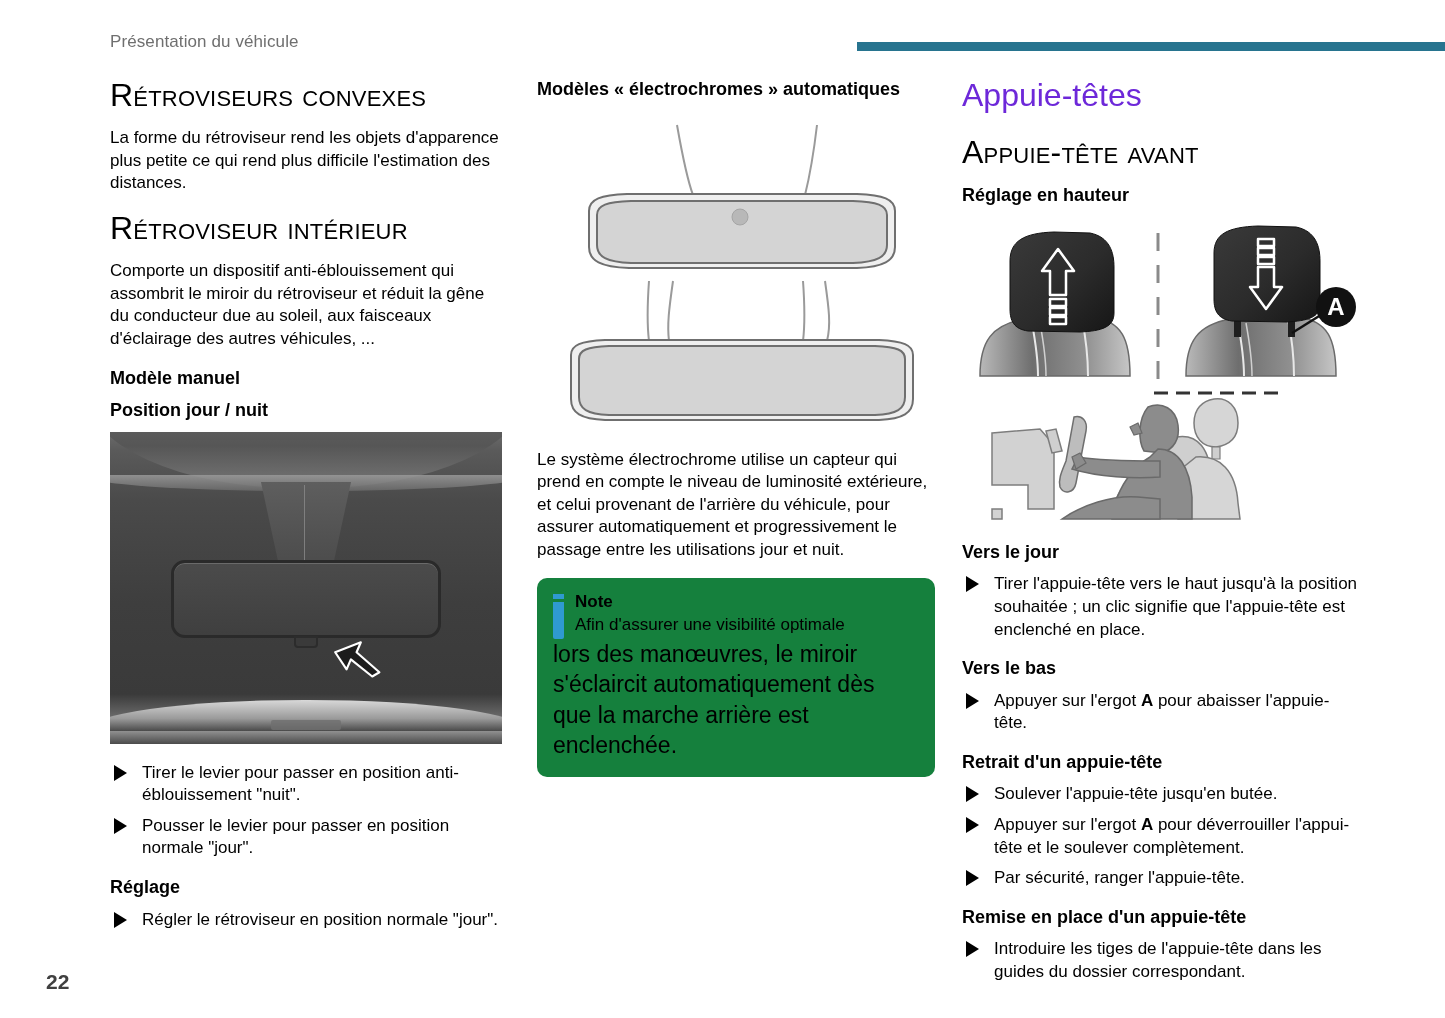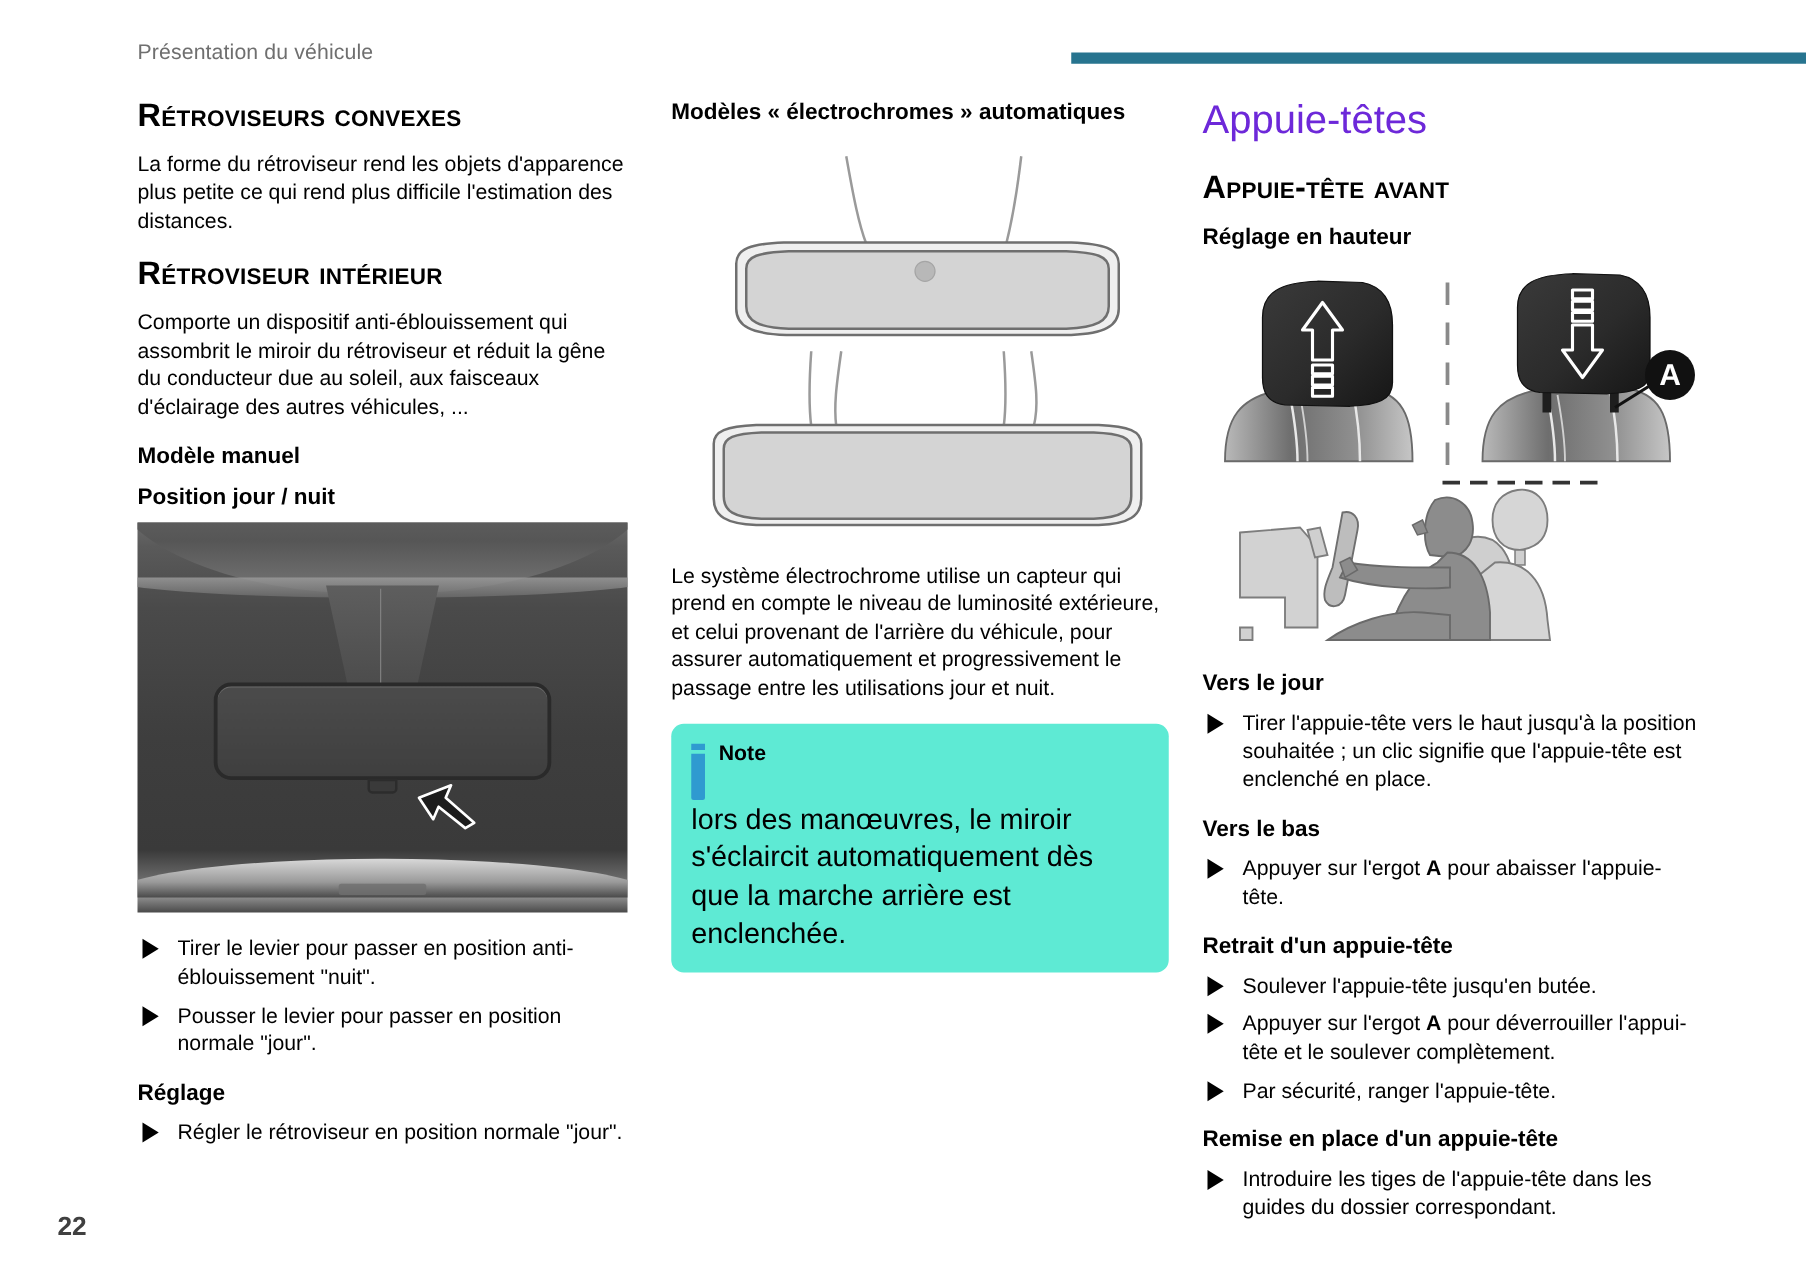--- a/index.html
+++ b/index.html
@@ -25,21 +25,21 @@
   }
 
   
   .col { position:absolute; top:78px; }
   .col-left   { left:110px;  width:395px; }
   .col-mid    { left:537px;  width:398px; }
   .col-right  { left:962px;  width:400px; }
 
   
   h1.sec {
-    font-size:26px; font-weight:700; margin:0 0 14px 0;
+    font-size:32px; font-weight:400; margin:0 0 14px 0;
     line-height:1.1; letter-spacing:.2px;
     font-variant:small-caps; text-transform:lowercase;
   }
   h1.sec::first-letter { text-transform:uppercase; }
   h1.big {
     font-size:32px; font-weight:400; color:#6d28d9;
     margin:0 0 22px 0; line-height:1.1;
   }
   h2.sub {
     font-size:18px; font-weight:700; margin:0 0 10px 0; line-height:1.25;
@@ -106,21 +106,21 @@
     position:absolute; left:41%; top:92.5%; width:18%; height:3%;
     background:#6f6f6f; opacity:.8; border-radius:2px;
   }
   .photo svg.arrow-svg { position:absolute; left:54%; top:66%; width:22%; height:16%; }
 
   
   .mirror-figs { width:398px; height:310px; margin:8px 0 16px 0; }
 
   
   .note {
-    background:#5eead4; border-radius:10px;
+    background:#15803d; border-radius:10px;
     padding:14px 16px 16px 16px;
     margin-top:14px;
   }
   .note-head {
     display:flex; align-items:flex-start; gap:0;
   }
   .note-ibar {
     width:11px; flex:0 0 11px; margin-right:11px; margin-top:2px;
   }
   .note-ibar .dot { width:11px; height:5px; background:#2f9ad0; }
@@ -220,20 +220,21 @@
 
     
     <div class="note">
       <div class="note-head">
         <div class="note-ibar">
           <div class="dot"></div>
           <div class="bar"></div>
         </div>
         <div style="flex:1 1 auto;">
           <div class="note-title">Note</div>
+          <div class="note-first">Afin d'assurer une visibilité optimale</div>
         </div>
       </div>
       <div class="note-body">
         <p>lors des manœuvres, le miroir s'éclaircit automatiquement dès que la marche arrière est enclenchée.</p>
       </div>
     </div>
   </div>
 
   <div class="col col-right">
 

